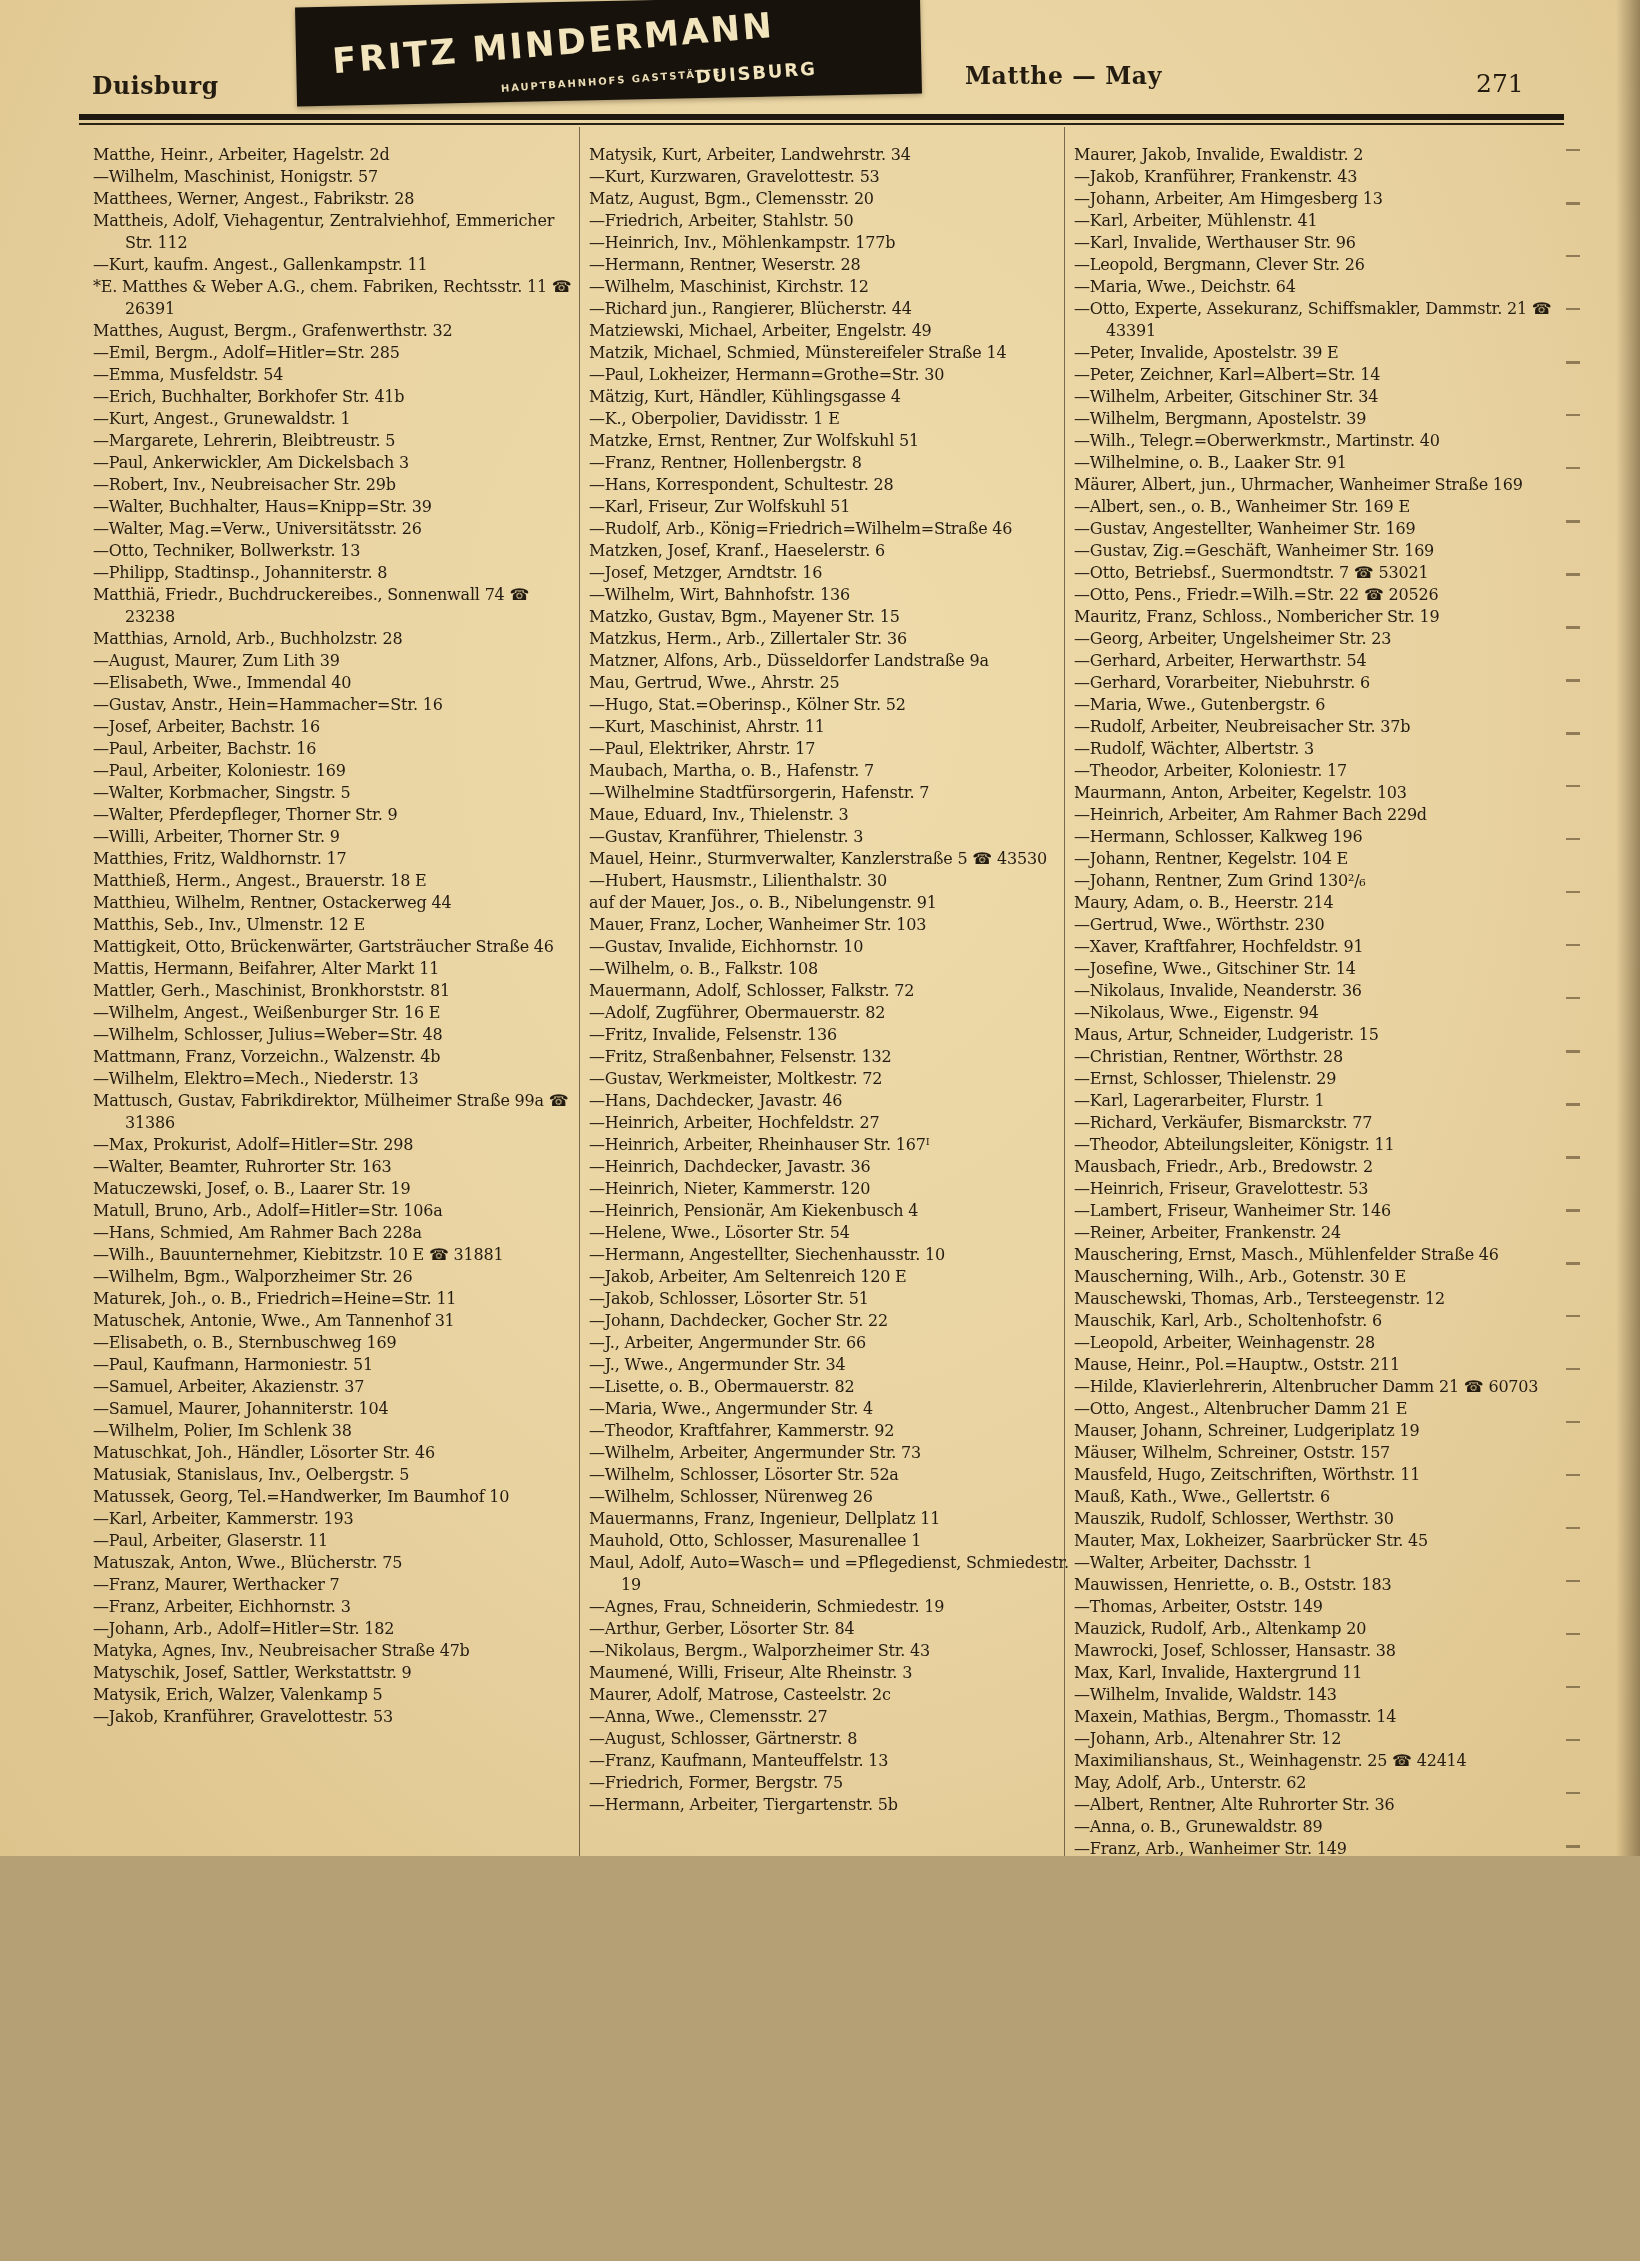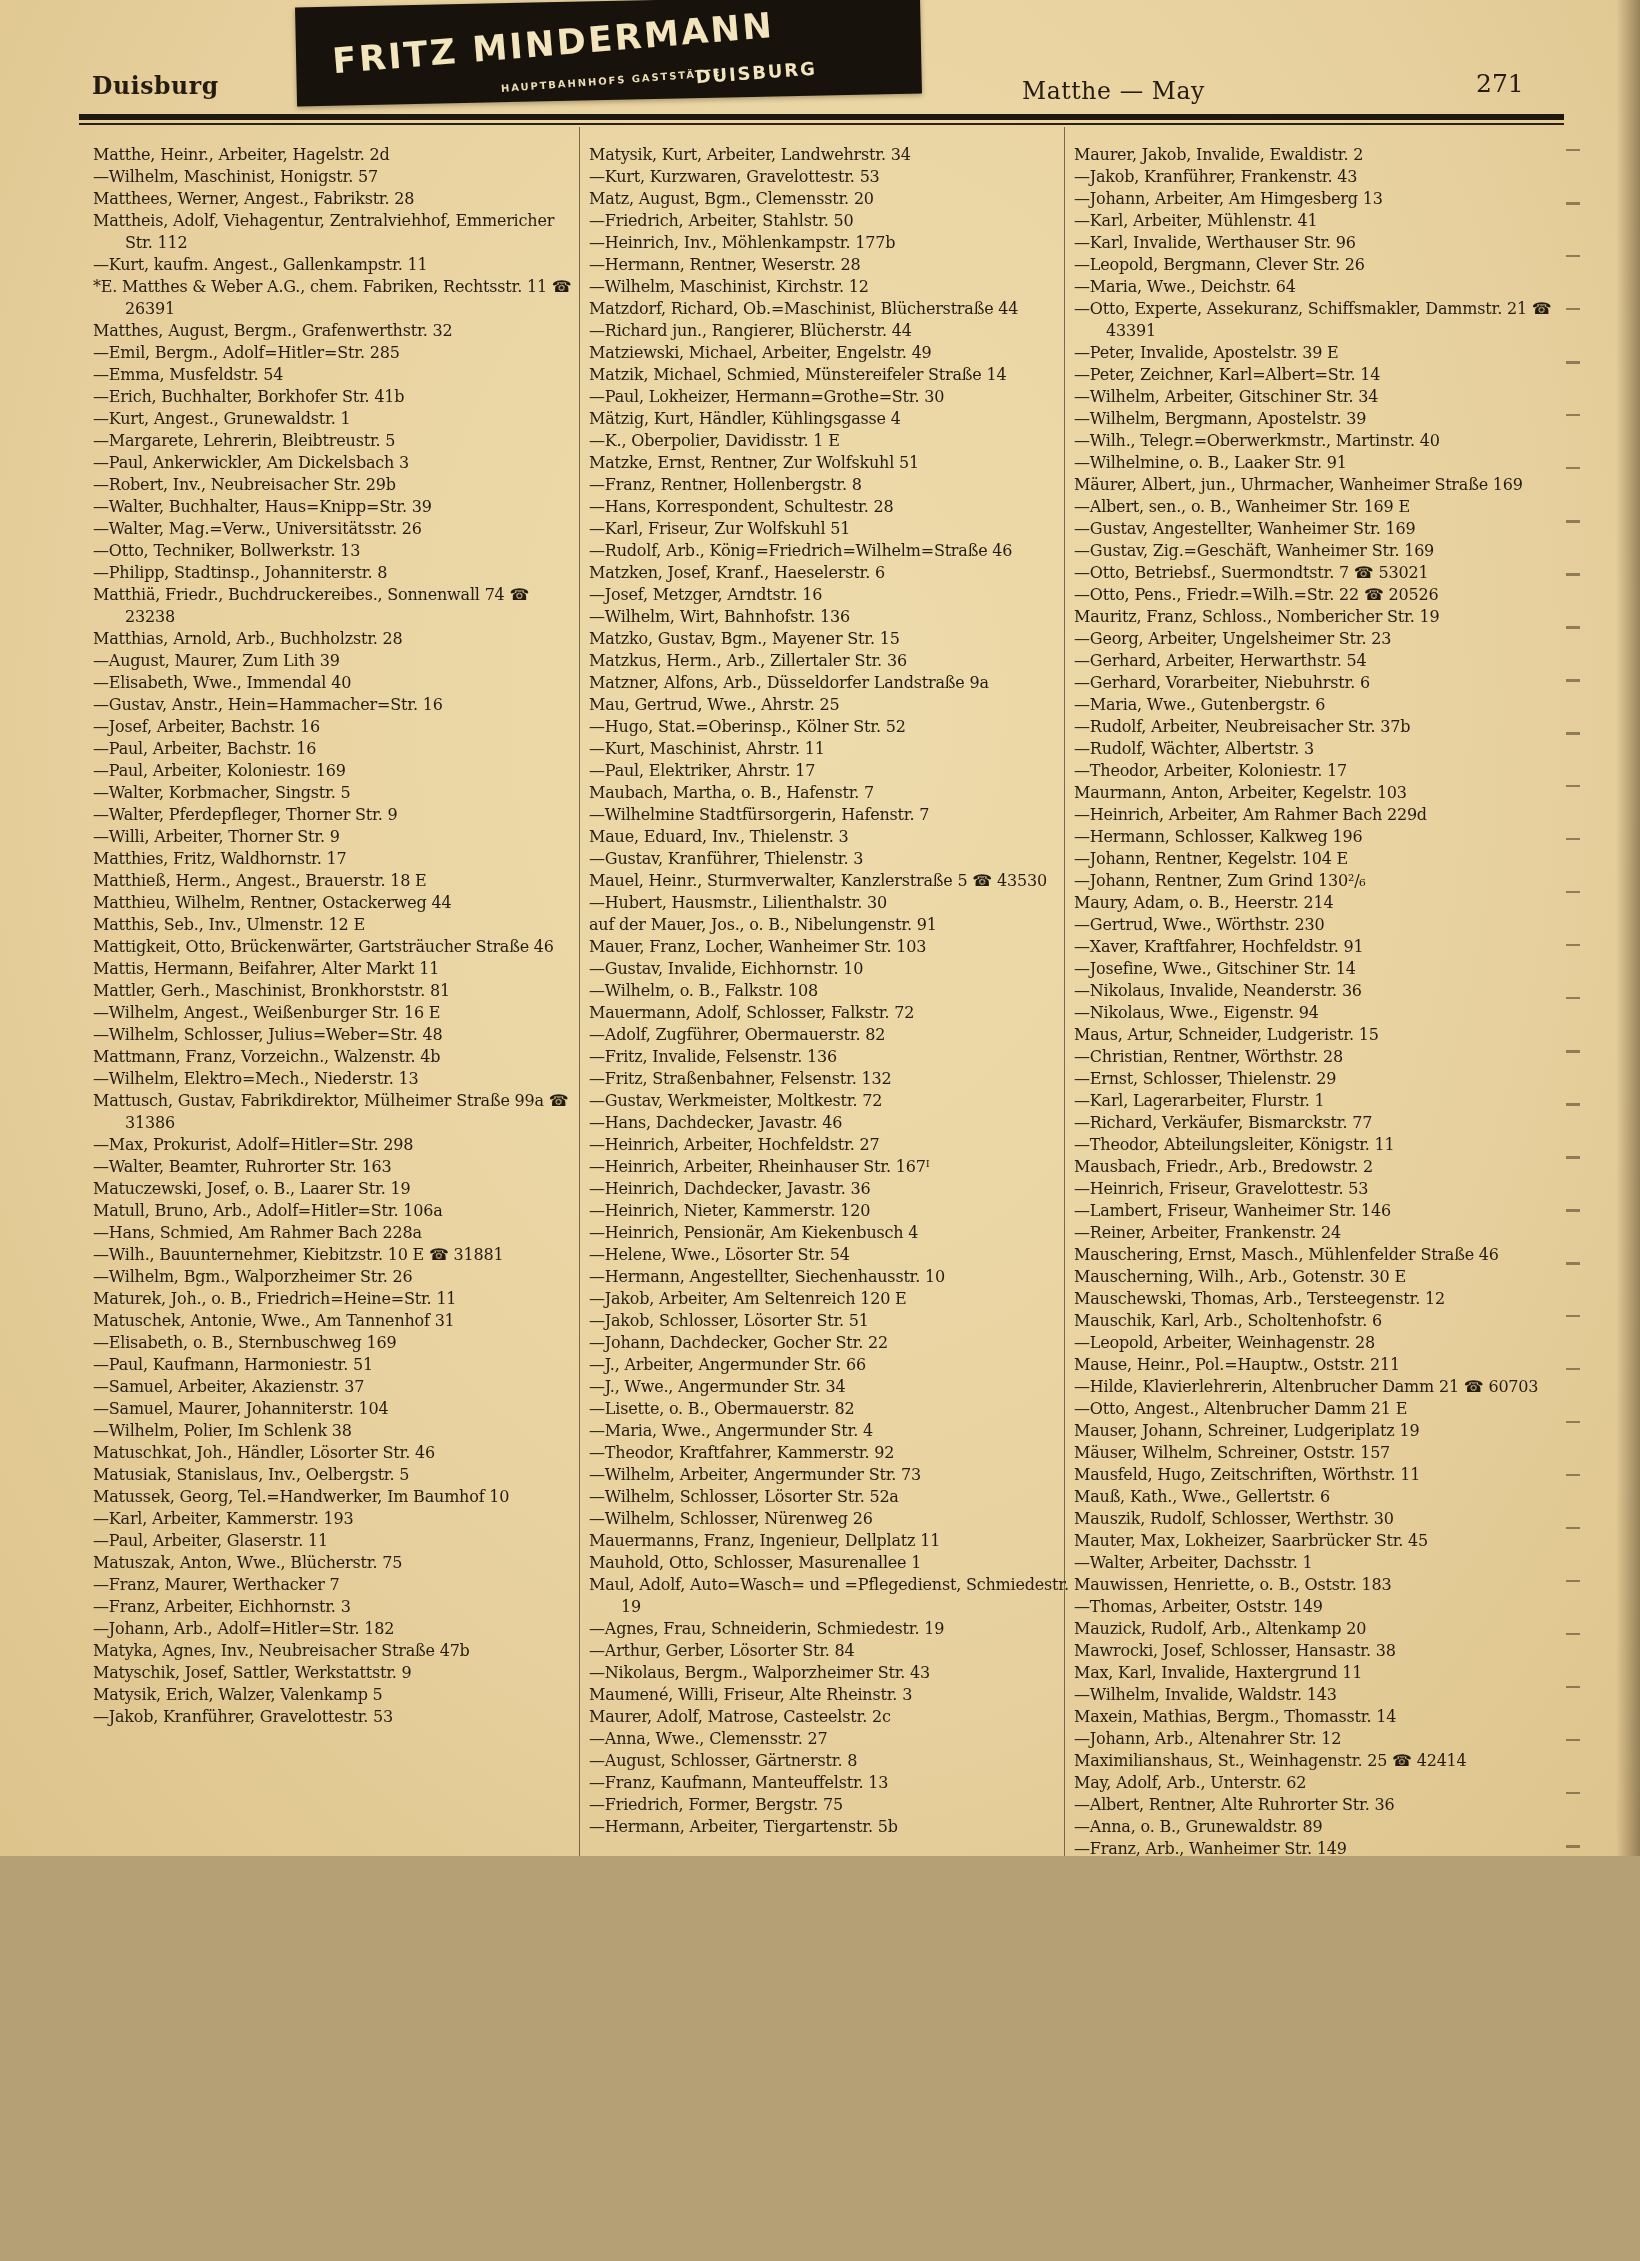--- a/index.html
+++ b/index.html
@@ -1,21 +1,21 @@
 <!DOCTYPE html>
 <html style="font-size:10px"><head>
 <meta charset="utf-8">
 <style>
   html,body{margin:0;padding:0;background:#b5a075;}
   .page{position:relative;width:1641px;height:1856px;overflow:hidden;
         background:radial-gradient(ellipse at 50% 38%, #eedbab 0%, #e8d2a0 55%, #ddc38c 100%);
         font-family:"DejaVu Serif", serif;color:#241c10;}
   
   .hdr-left{position:absolute;left:92px;top:72px;font-size:23.5px;font-weight:700;letter-spacing:0.6px;}
-  .hdr-center{position:absolute;left:965px;top:77px;width:297px;text-align:center;font-size:23.5px;font-weight:400;letter-spacing:0.6px;}
+  .hdr-center{position:absolute;left:965px;top:62px;width:297px;font-size:23.5px;font-weight:700;letter-spacing:0.6px;}
   .hdr-page{position:absolute;left:1476px;top:69px;font-size:25px;font-weight:400;}
   .rule-thick{position:absolute;left:79px;top:114px;width:1485px;height:5.6px;background:#1f1810;}
   .rule-thin{position:absolute;left:79px;top:123px;width:1485px;height:1.9px;background:#2a2115;}
   
   .topad{position:absolute;left:296px;top:1.2px;width:625px;height:99px;background:#17120c;
          transform:rotate(-1.2deg);box-shadow:0 1.9px 5px rgba(40,28,10,.35);}
   .topad .big{position:absolute;left:36px;top:21px;font-family:"DejaVu Sans",sans-serif;
          font-size:35px;font-weight:700;letter-spacing:2.5px;color:#f2e4bd;transform:rotate(-3.5deg);white-space:nowrap;}
   .topad .small{position:absolute;left:204px;top:74px;font-family:"DejaVu Sans",sans-serif;
          font-size:10px;font-weight:700;letter-spacing:1.9px;color:#e9dbb4;transform:rotate(-3deg);white-space:nowrap;}
@@ -136,21 +136,20 @@
       <div class="entry">—Jakob, Kranführer, Gravelottestr. 53</div>
     </div>
   <div class="col col-2">
       <div class="entry">Matysik, Kurt, Arbeiter, Landwehrstr. 34</div>
       <div class="entry">—Kurt, Kurzwaren, Gravelottestr. 53</div>
       <div class="entry">Matz, August, Bgm., Clemensstr. 20</div>
       <div class="entry">—Friedrich, Arbeiter, Stahlstr. 50</div>
       <div class="entry">—Heinrich, Inv., Möhlenkampstr. 177b</div>
       <div class="entry">—Hermann, Rentner, Weserstr. 28</div>
       <div class="entry">—Wilhelm, Maschinist, Kirchstr. 12</div>
-      <div class="entry">Matzdorf, Richard, Ob.=Maschinist, Blücherstraße 44</div>
       <div class="entry">—Richard jun., Rangierer, Blücherstr. 44</div>
       <div class="entry">Matziewski, Michael, Arbeiter, Engelstr. 49</div>
       <div class="entry">Matzik, Michael, Schmied, Münstereifeler Straße 14</div>
       <div class="entry">—Paul, Lokheizer, Hermann=Grothe=Str. 30</div>
       <div class="entry">Mätzig, Kurt, Händler, Kühlingsgasse 4</div>
       <div class="entry">—K., Oberpolier, Davidisstr. 1 E</div>
       <div class="entry">Matzke, Ernst, Rentner, Zur Wolfskuhl 51</div>
       <div class="entry">—Franz, Rentner, Hollenbergstr. 8</div>
       <div class="entry">—Hans, Korrespondent, Schultestr. 28</div>
       <div class="entry">—Karl, Friseur, Zur Wolfskuhl 51</div>

